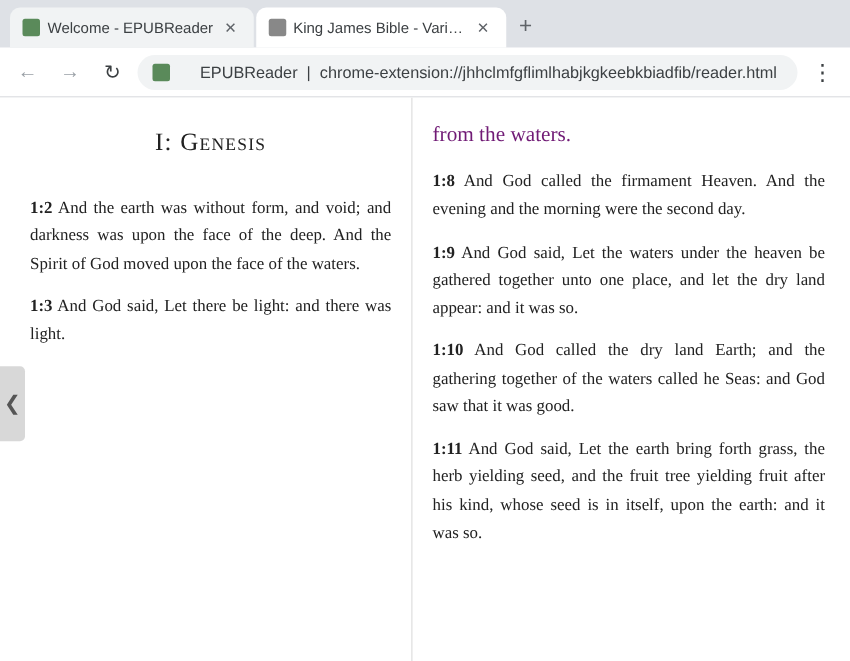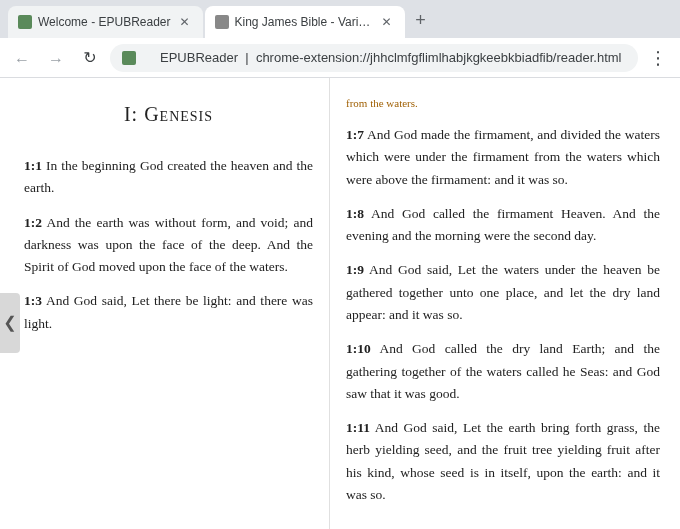--- a/index.html
+++ b/index.html
@@ -205,23 +205,23 @@
       justify-content: center;
       cursor: pointer;
       font-size: 16px;
       color: #555;
       z-index: 10;
       border-radius: 0 4px 4px 0;
     }
 
     .top-text {
       font-family: Georgia, serif;
-      font-size: 11px;
+      font-size: 17px;
       line-height: 1.65;
-      color: #a16207;
+      color: #701a75;
       margin-bottom: 12px;
     }
   </style>
 </head>
 <body>
 
 <div class="browser-chrome">
 
   <div class="tab-bar">
     <div class="tab">
@@ -263,37 +263,31 @@
   <div class="reader-area">
 
     <div class="nav-arrow">
       <span>❮</span>
     </div>
 
     <div class="left-panel">
       <h1 class="chapter-title">I: Genesis</h1>
 
       <div class="verse">
-        <strong>1:1</strong> In the beginning God created the heaven and the earth.
-      </div>
-      <div class="verse">
         <strong>1:2</strong> And the earth was without form, and void; and darkness was upon the face of the deep. And the Spirit of God moved upon the face of the waters.
       </div>
       <div class="verse">
         <strong>1:3</strong> And God said, Let there be light: and there was light.
       </div>
     </div>
 
     <div class="right-panel">
       <div class="top-text">from the waters.</div>
 
       <div class="verse">
-        <strong>1:7</strong> And God made the firmament, and divided the waters which were under the firmament from the waters which were above the firmament: and it was so.
-      </div>
-      <div class="verse">
         <strong>1:8</strong> And God called the firmament Heaven. And the evening and the morning were the second day.
       </div>
       <div class="verse">
         <strong>1:9</strong> And God said, Let the waters under the heaven be gathered together unto one place, and let the dry land appear: and it was so.
       </div>
       <div class="verse">
         <strong>1:10</strong> And God called the dry land Earth; and the gathering together of the waters called he Seas: and God saw that it was good.
       </div>
       <div class="verse">
         <strong>1:11</strong> And God said, Let the earth bring forth grass, the herb yielding seed, and the fruit tree yielding fruit after his kind, whose seed is in itself, upon the earth: and it was so.

